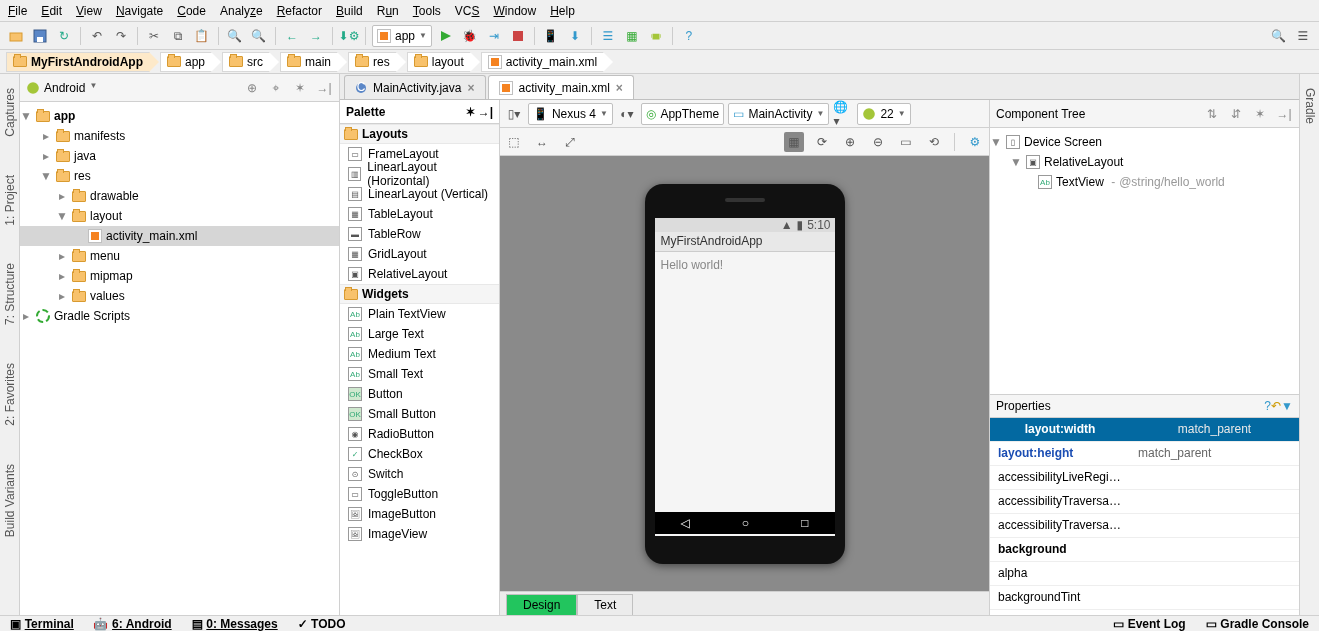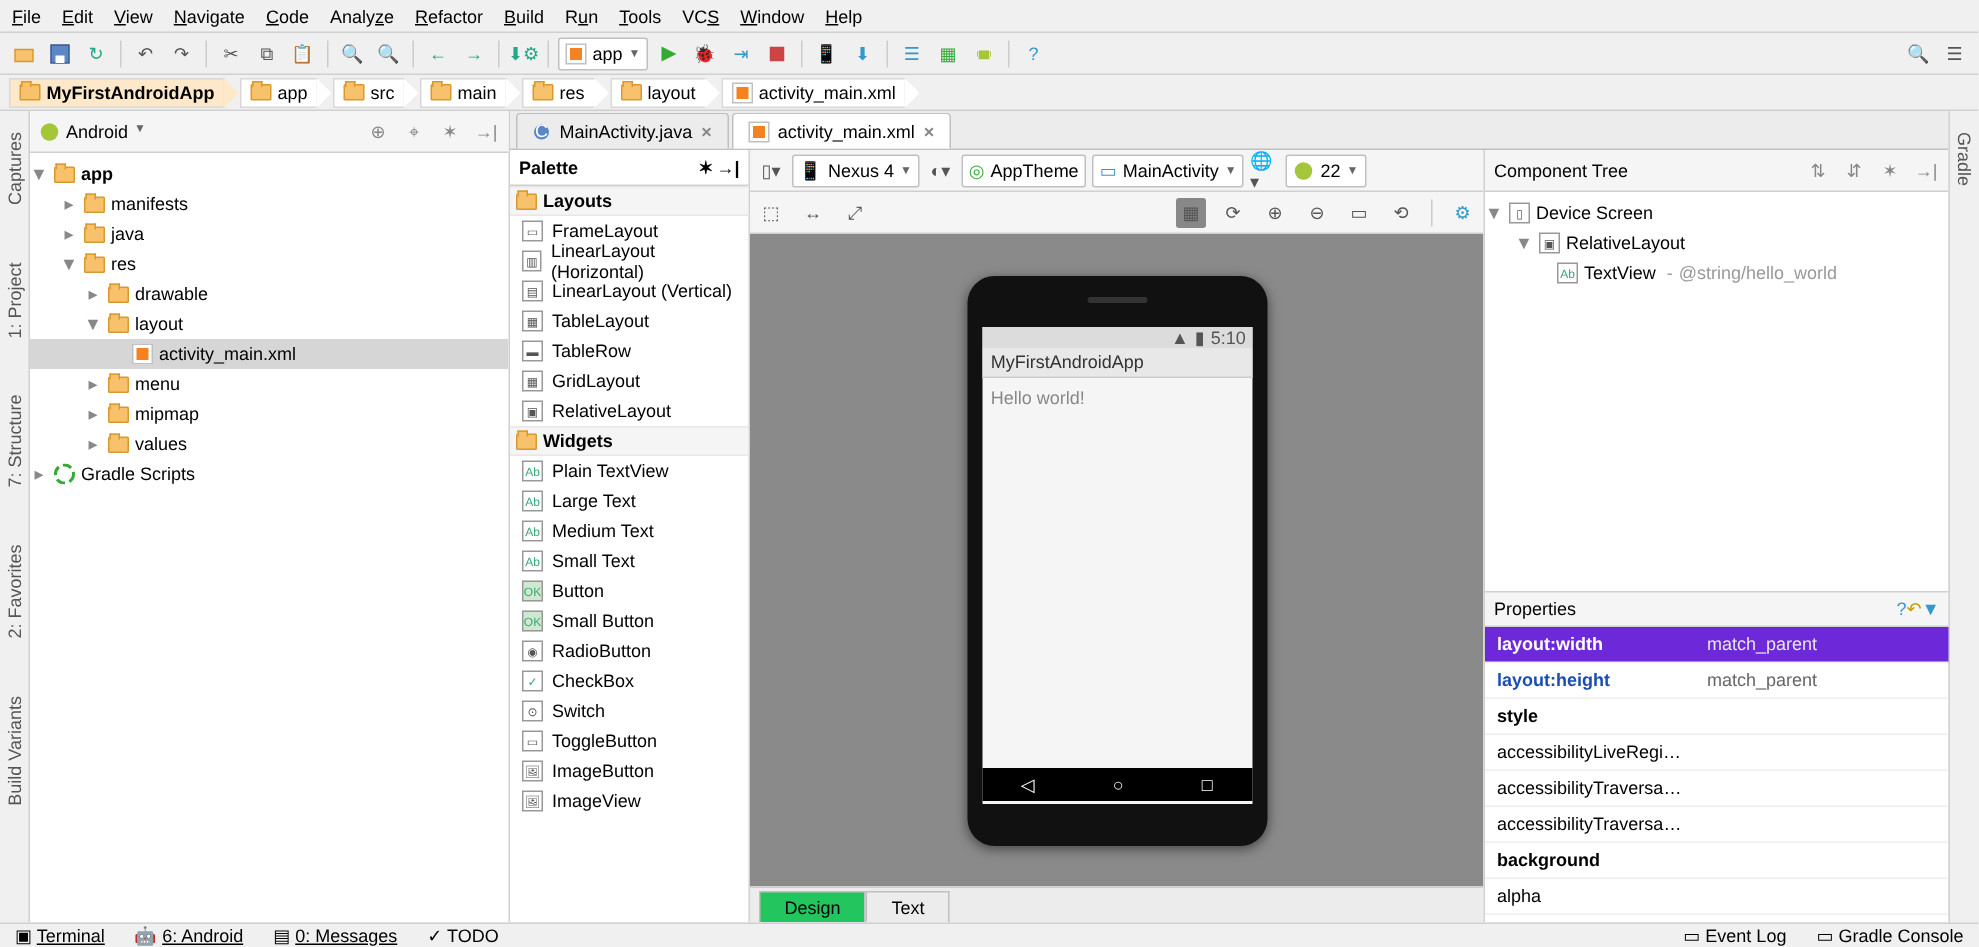--- a/index.html
+++ b/index.html
@@ -66,31 +66,31 @@
   .appbar { height:20px; background:#e8e8e8; display:flex; align-items:center; padding:0 6px; font-size:10px; color:#333; border-bottom:1px solid #ccc; }
   .content { flex:1; padding:6px; font-size:9px; color:#888; }
   .navbar { position:absolute; bottom:30px; left:10px; right:10px; height:22px; background:#000; display:flex; align-items:center; justify-content:space-around; color:#fff; }
   
   .rightpanels { width:310px; display:flex; flex-direction:column; border-left:1px solid #d0d0d0; background:#fff; }
   .tree2 { padding:4px 0; }
   .props-head { height:24px; display:flex; align-items:center; padding:0 6px; border-top:1px solid #d0d0d0; border-bottom:1px solid #d0d0d0; background:#f5f5f5; }
   .props-head .sp { flex:1; }
   .props { flex:1; overflow:auto; }
   .prow { display:flex; height:24px; border-bottom:1px solid #eee; }
-  .prow.sel { background:#6d28d9; color:#fff; }
+  .prow.sel { background:#0369a1; color:#fff;text-align:center; }
   .pk { width:140px; padding:4px 8px; overflow:hidden; white-space:nowrap; text-overflow:ellipsis; }
   .pv { flex:1; padding:4px 8px; color:#666; }
   .prow.sel .pv { color:#e8e8e8; }
   .bold { font-weight:bold; }
   .blue { color:#1a4db3; }
   
   .designtabs { height:24px; border-top:1px solid #d0d0d0; display:flex; align-items:flex-end; background:#ececec; padding-left:6px; }
   .dtab { padding:3px 16px; border:1px solid #c0c0c0; background:#ececec; border-bottom:none; }
   .dtab.active { background:#22c55e; }
-  .statusrow { height:16px; border-top:1px solid #d0d0d0; display:flex; align-items:center; padding:0 10px; gap:20px; background:#f0f0f0; }
+  .statusrow { height:16px; border-top:1px solid #d0d0d0; display:flex; align-items:center; padding:0 10px; gap:20px; background:#f0f0f0;font-weight:bold; }
   .statusrow .sp { flex:1; }
   svg { display:block; }
   .dd { font-size:8px; color:#666; }
   .android-icon { width:14px;height:14px; }
   .spacer { flex:1; }
 </style>
 </head>
 <body>
 
 <div class="menubar">
@@ -521,24 +521,20 @@
         <div class="props" id="props-table">
             <div class="prow sel">
               <div class="pk bold">layout:width</div>
               <div class="pv">match_parent</div>
             </div>
             <div class="prow">
               <div class="pk bold blue">layout:height</div>
               <div class="pv">match_parent</div>
             </div>
             <div class="prow">
-              <div class="pk bold">style</div>
-              <div class="pv"></div>
-            </div>
-            <div class="prow">
               <div class="pk">accessibilityLiveRegion</div>
               <div class="pv"></div>
             </div>
             <div class="prow">
               <div class="pk">accessibilityTraversalAfter</div>
               <div class="pv"></div>
             </div>
             <div class="prow">
               <div class="pk">accessibilityTraversalBefore</div>
               <div class="pv"></div>

